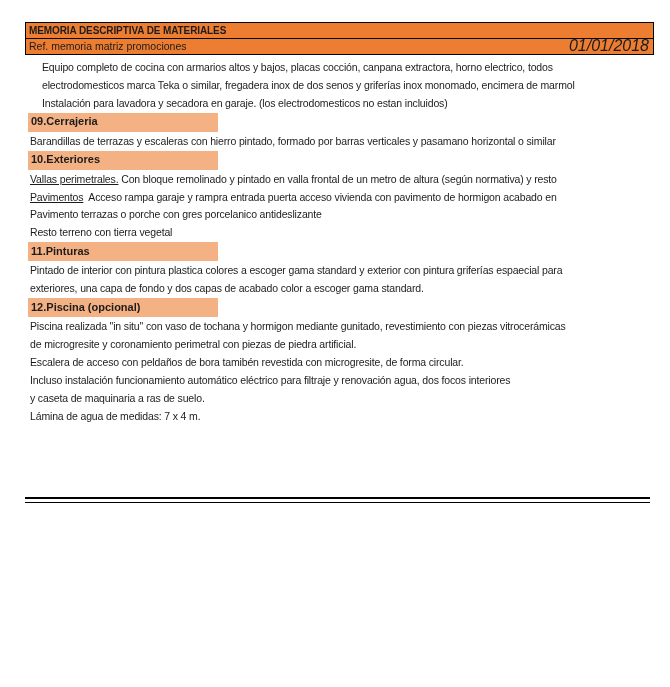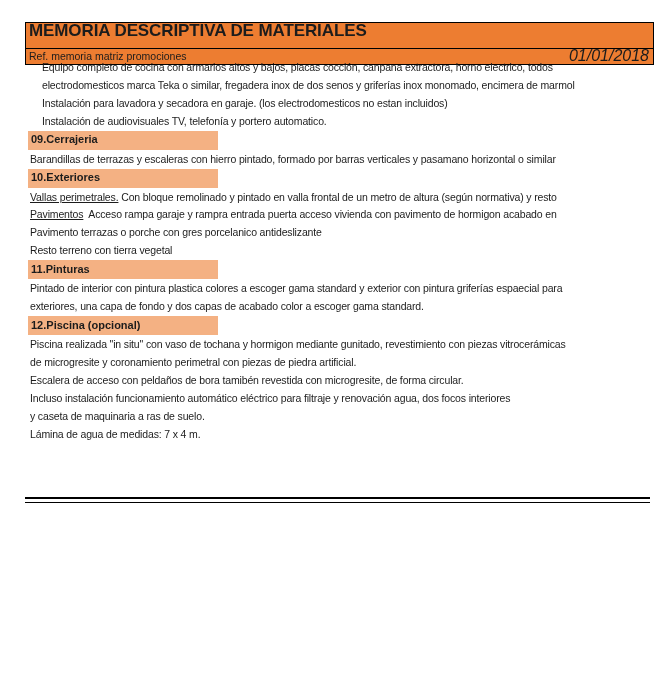--- a/index.html
+++ b/index.html
@@ -20,23 +20,23 @@
   .header-box {
     position: absolute;
     left: 25px;
     top: 22px;
     width: 629px;
   }
   .title-row {
     background: var(--header-bg, #ED7D31);
     border: 1.5px solid var(--border-color, #000000);
     font-weight: 700;
-    font-size: 17px;
+    font-size: 10px;
     letter-spacing: -0.1px;
-    padding: 1px 4px 10px 3px;
+    padding: 1px 4px 0 3px;
     line-height: 14px;
     box-sizing: border-box;
   }
   .ref-row {
     background: var(--header-bg, #ED7D31);
     border: 1.5px solid var(--border-color, #000000);
     border-top: none;
     display: flex;
     justify-content: space-between;
     align-items: center;
@@ -107,21 +107,20 @@
       <span>Ref. memoria matriz promociones</span>
       <span class="date">01/01/2018</span>
     </div>
   </div>
 
   <div class="doc-body" id="doc-body">
       <div class="section">
         <div class="line"><span>Equipo completo de cocina con armarios altos y bajos, placas cocción, canpana extractora, horno electrico, todos</span></div>
         <div class="line"><span>electrodomesticos marca Teka o similar, fregadera inox de dos senos y griferías inox monomado, encimera de marmol</span></div>
         <div class="line"><span>Instalación para lavadora y secadora en garaje. (los electrodomesticos no estan incluidos)</span></div>
-        <div class="line"><span>Instalación de audiovisuales TV, telefonía y portero automatico.</span></div>
       </div>
       <div class="section">
         <div class="section-bar">
           <span>09.Cerrajeria</span>
         </div>
         <div class="line"><span>Barandillas de terrazas y escaleras con hierro pintado, formado por barras verticales y pasamano horizontal o similar</span></div>
       </div>
       <div class="section">
         <div class="section-bar">
           <span>10.Exteriores</span>

